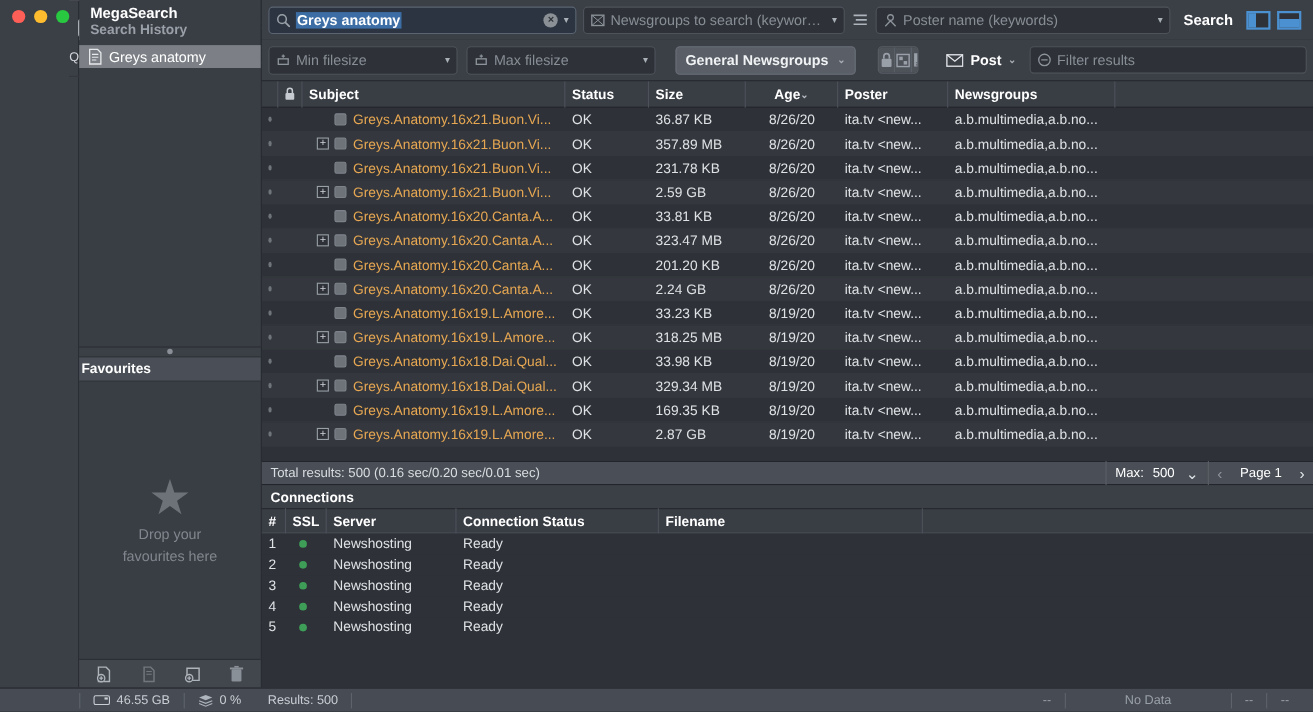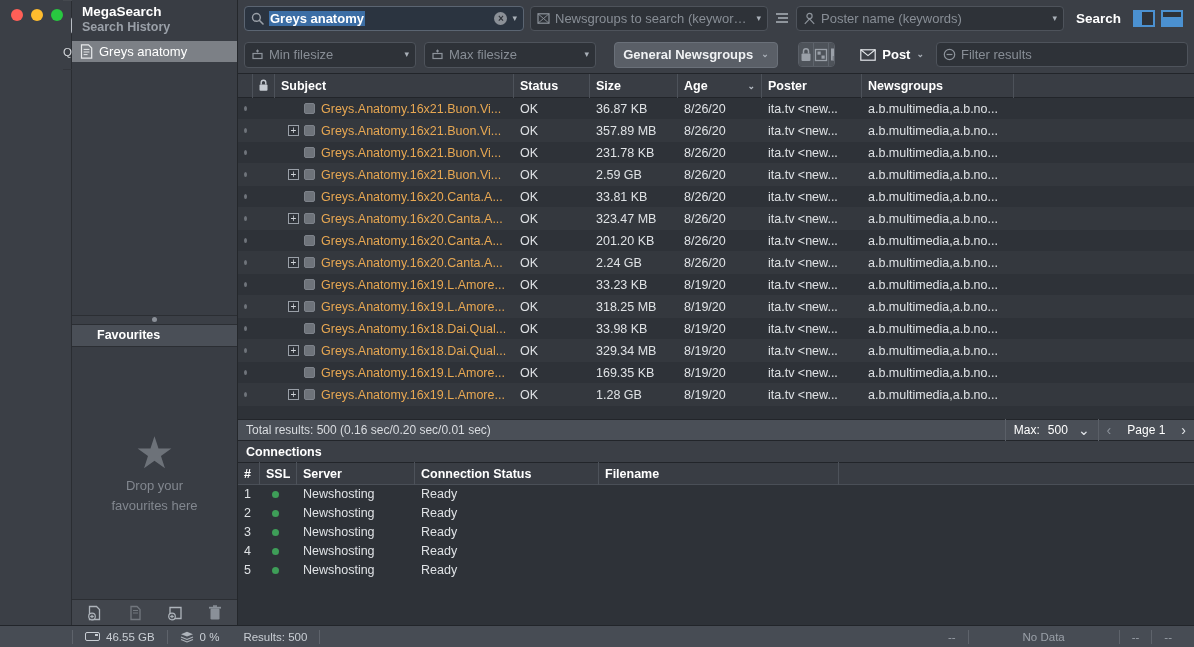--- a/index.html
+++ b/index.html
@@ -53,21 +53,21 @@
   }
   .sb-row.sel { background: #7c8086; color: #fff; }
   .sb-fill { flex: 1; background: #393d44; min-height: 0; }
 
   .sb-divider { height: 10px; background: #3b3f46; border-top: 1px solid #2b2e33; border-bottom: 1px solid #2b2e33;
                 display: flex; align-items: center; justify-content: center; }
   .sb-grip { width: 5px; height: 5px; border-radius: 50%; background: #8b9098; }
 
   .fav-head {
     height: 22px; background: #4a4f57; border-bottom: 1px solid #2b2e33;
-    display: flex; align-items: center; padding-left: 25px;
+    display: flex; align-items: center; padding-left: 2px;
     color: #fff; font-size: 12.5px; font-weight: bold; text-align: center;
   }
   .fav-body { flex: 1; background: #393d44; display: flex; flex-direction: column;
               align-items: center; justify-content: center; gap: 2px; min-height: 0; }
   .fav-star { font-size: 44px; color: #6d7279; line-height: 44px; }
   .fav-msg { color: #82878f; font-size: 13px; text-align: center; line-height: 18px; }
   .sb-tools { height: 26px; background: #42464d; border-top: 1px solid #2b2e33;
               display: flex; align-items: center; justify-content: center; gap: 24px; }
 
   
@@ -116,21 +116,21 @@
   .results { flex: 1; min-height: 0; display: flex; flex-direction: column; background: #2e3238; }
   .thead { height: 24px; background: #393d44; display: flex; align-items: center;
            border-bottom: 1px solid #22252a; color: #ffffff; font-size: 12.5px; font-weight: bold; }
   .th { padding: 0 6px; height: 24px; line-height: 24px; border-right: 1px solid #4d525a; overflow: hidden; white-space: nowrap; }
   .th.noborder { border-right: none; }
   .c-dot   { width: 15px; flex: 0 0 15px; padding: 0; }
   .c-lock  { width: 22px; flex: 0 0 22px; padding: 0; display:flex; align-items:center; justify-content:center; }
   .c-sub   { width: 239px; flex: 0 0 239px; }
   .c-stat  { width: 76px; flex: 0 0 76px; }
   .c-size  { width: 88px; flex: 0 0 88px; }
-  .c-age   { width: 84px; flex: 0 0 84px; display: flex; align-items: center; justify-content: space-between; }
+  .c-age   { width: 84px; flex: 0 0 84px; display: flex; align-items: center; justify-content: center; }
   .c-post  { width: 100px; flex: 0 0 100px; }
   .c-ng    { width: 152px; flex: 0 0 152px; }
   .c-rest  { flex: 1; }
 
   .rows { flex: 1; min-height: 0; overflow: hidden; }
   .row { height: 22px; display: flex; align-items: center; font-size: 12.5px; color: #dfe2e5;
          border-bottom: 1px solid #34383e; }
   .row:nth-child(even) { background: #34383e; }
   .row:nth-child(odd) { background: #2e3238; }
   .cell { padding: 0 6px; height: 22px; line-height: 22px; overflow: hidden; white-space: nowrap; }
@@ -723,21 +723,21 @@
               </div>
               <div class="cell c-lock"></div>
               <div class="cell c-sub subcell">
                 <span class="sub-pre">
                   <span class="expander">+</span>
                   <span class="chk"></span>
                 </span>
                 <span class="subj">Greys.Anatomy.16x19.L.Amore...</span>
               </div>
               <div class="cell c-stat">OK</div>
-              <div class="cell c-size">1.28 GB</div>
+              <div class="cell c-size">2.87 GB</div>
               <div class="cell c-age">8/19/20</div>
               <div class="cell c-post">ita.tv &lt;new...</div>
               <div class="cell c-ng">a.b.multimedia,a.b.no...</div>
               <div class="cell c-rest"></div>
             </div>
           </div>
 
         <div class="resbar">
           <span>Total results: 500 (0.16 sec/0.20 sec/0.01 sec)</span>
           <span class="spring"></span>

